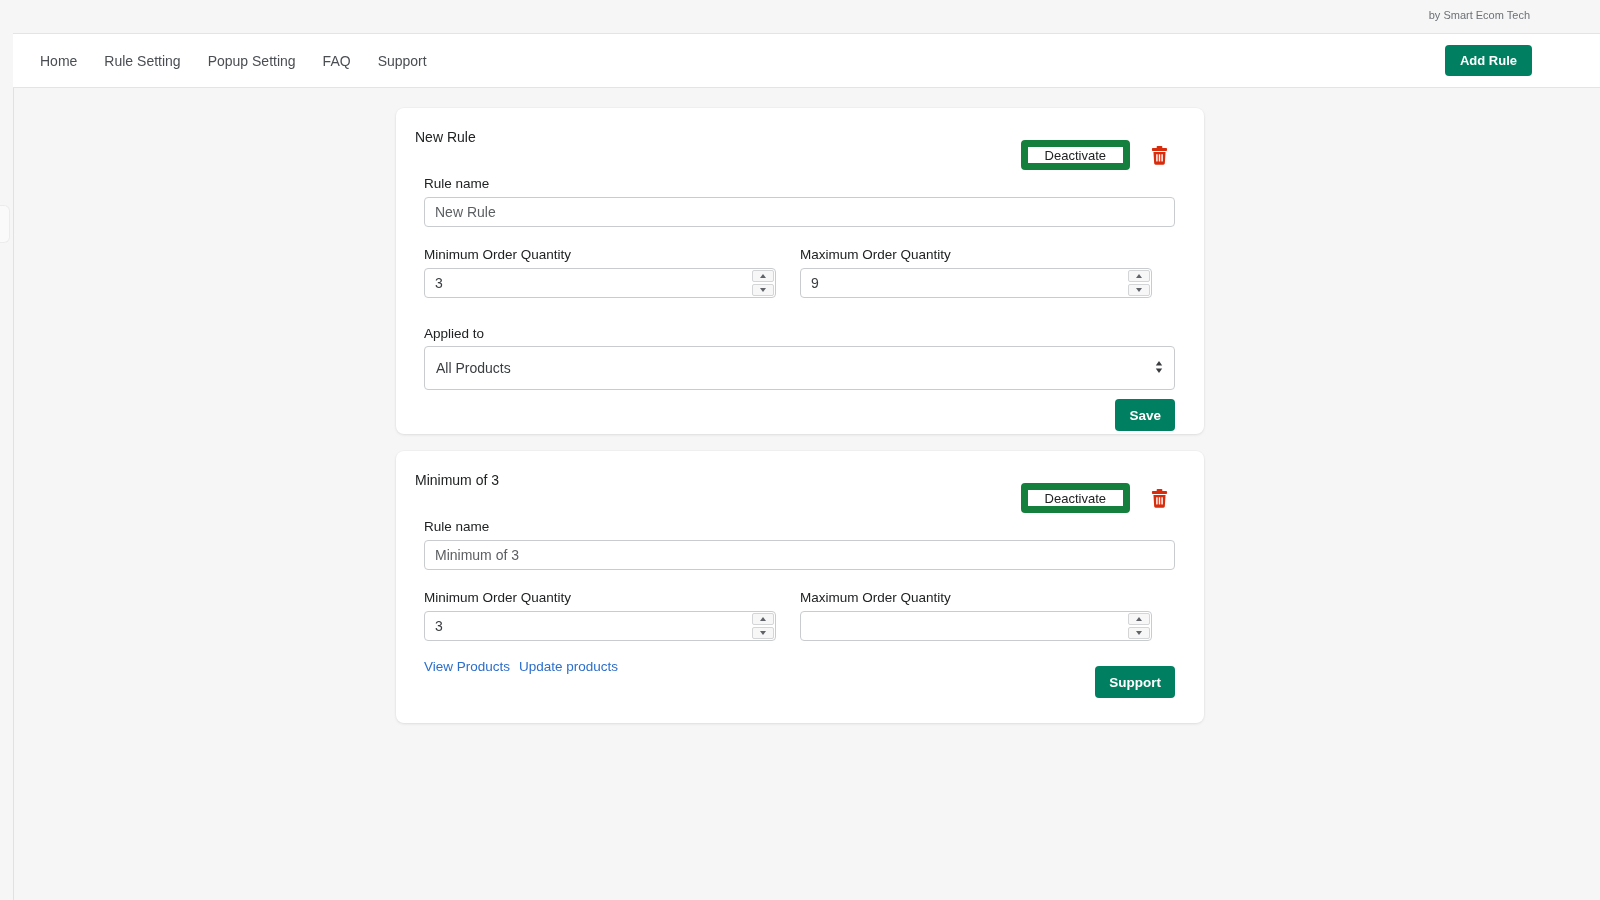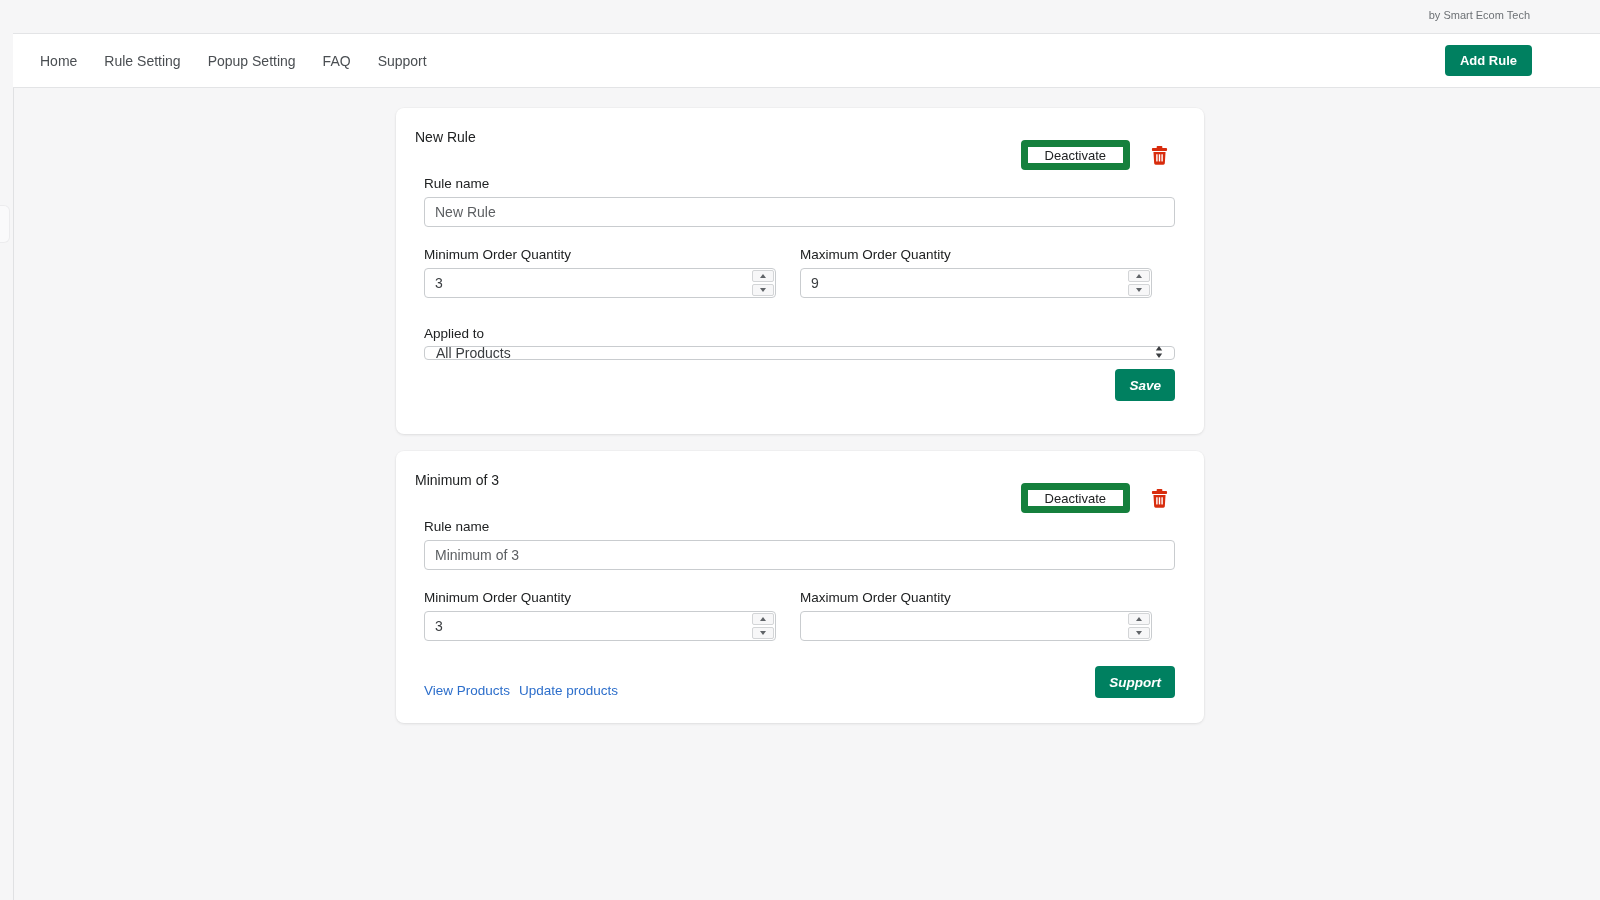--- a/index.html
+++ b/index.html
@@ -54,29 +54,29 @@
     font-family:inherit; font-size:14px; color:#3a3d40; background:#fff; }
   .spin { position:absolute; right:2px; top:2px; bottom:2px; width:22px;
     display:flex; flex-direction:column; gap:2px; }
   .spin-btn { flex:1; background:#f7f7f8; border:1px solid #d3d5d7; border-radius:2px;
     display:flex; align-items:center; justify-content:center; padding:0; cursor:pointer; }
   .tri-up { width:0; height:0; border-left:3px solid transparent; border-right:3px solid transparent;
     border-bottom:4px solid #606468; }
   .tri-down { width:0; height:0; border-left:3px solid transparent; border-right:3px solid transparent;
     border-top:4px solid #606468; }
 
-  .select-box { margin-top:4px; height:14px; border:1px solid #c9cccf; border-radius:4px;
+  .select-box { margin-top:4px; height:44px; border:1px solid #c9cccf; border-radius:4px;
     display:flex; align-items:center; justify-content:space-between; padding:0 11px;
     font-size:14px; color:#3a3d40; background:#fff; cursor:pointer; }
 
   .submit-row { display:flex; justify-content:flex-end; margin-top:9px; }
   .btn-primary { background:#008060; color:#fff; border:none; border-radius:4px;
-    font-family:inherit; font-size:13.5px; font-weight:700; height:32px; padding:0 14px; cursor:pointer;font-style:italic; }
-
-  .footer-row { display:flex; justify-content:space-between; align-items:flex-end; margin-top:18px; }
+    font-family:inherit; font-size:13.5px; font-weight:700; height:32px; padding:0 14px; cursor:pointer; }
+
+  .footer-row { display:flex; justify-content:space-between; align-items:flex-start; margin-top:18px; }
   .links { display:flex; gap:9px; }
   .link { color:#2c6ecb; font-size:13.5px; text-decoration:none; cursor:pointer; }
   .footer-row .btn-primary { margin-top:7px; }
 </style>
 </head>
 <body>
 
 <div class="topbar">
   <span class="byline">by Smart Ecom Tech</span>
 </div>

